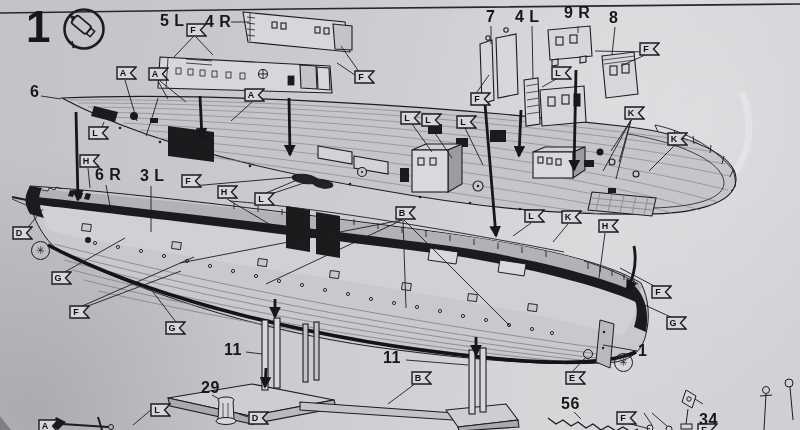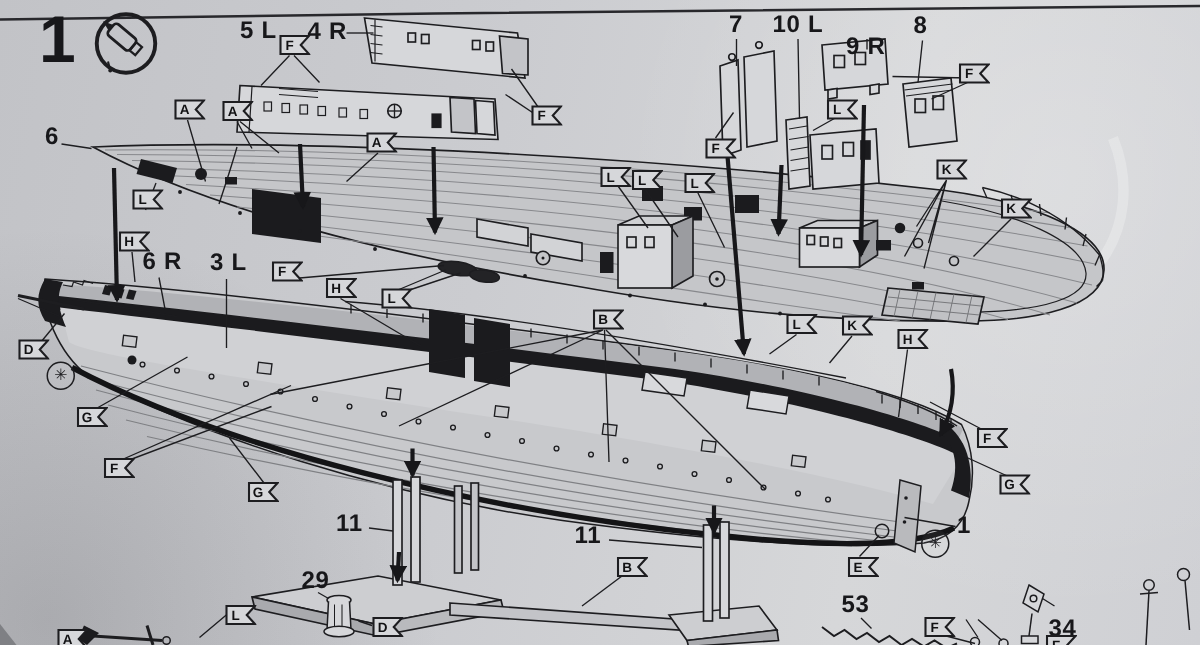--- a/index.html
+++ b/index.html
@@ -418,30 +418,30 @@
       <line x1="476" y1="337" x2="476" y2="355" marker-end="url(#ah)"></line>
     </g>
   </svg>
 
   <div id="step-number">1</div>
 
   <div class="layer" id="label-layer">
       <span class="plabel" style="left: 160px; top: 13px;">5 L</span>
       <span class="plabel" style="left: 205px; top: 14px;">4 R</span>
       <span class="plabel" style="left: 486px; top: 9px;">7</span>
-      <span class="plabel" style="left: 515px; top: 9px;">10 L</span>
-      <span class="plabel" style="left: 564px; top: 24px;">9 R</span>
+      <span class="plabel" style="left: 515px; top: 9px;">4 L</span>
+      <span class="plabel" style="left: 564px; top: 5px;">9 R</span>
       <span class="plabel" style="left: 609px; top: 10px;">8</span>
       <span class="plabel" style="left: 30px; top: 84px;">6</span>
       <span class="plabel" style="left: 95px; top: 167px;">6 R</span>
       <span class="plabel" style="left: 140px; top: 168px;">3 L</span>
       <span class="plabel" style="left: 224px; top: 342px;">11</span>
       <span class="plabel" style="left: 383px; top: 350px;">11</span>
       <span class="plabel" style="left: 201px; top: 380px;">29</span>
-      <span class="plabel" style="left: 561px; top: 396px;">53</span>
+      <span class="plabel" style="left: 561px; top: 396px;">56</span>
       <span class="plabel" style="left: 635px; top: 396px; margin-top: 48px;">33</span>
       <span class="plabel" style="left: 699px; top: 396px; margin-top: 16px;">34</span>
       <span class="plabel" style="left: 638px; top: 343px;">1</span>
     </div>
   <div class="layer" id="flag-layer">
       <div class="pflag" style="left: 186px; top: 23px;">
         <svg width="21" height="14" viewBox="0 0 21 14">
           <polygon class="flagpoly" points="1,1 20,1 14.5,7 20,13 1,13"></polygon>
         </svg>
         <span class="flagletter">F</span>

